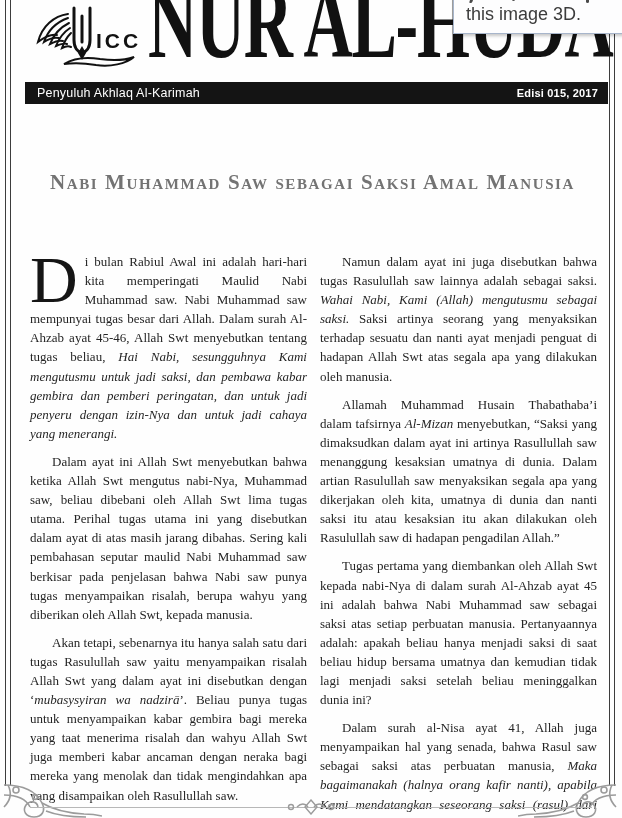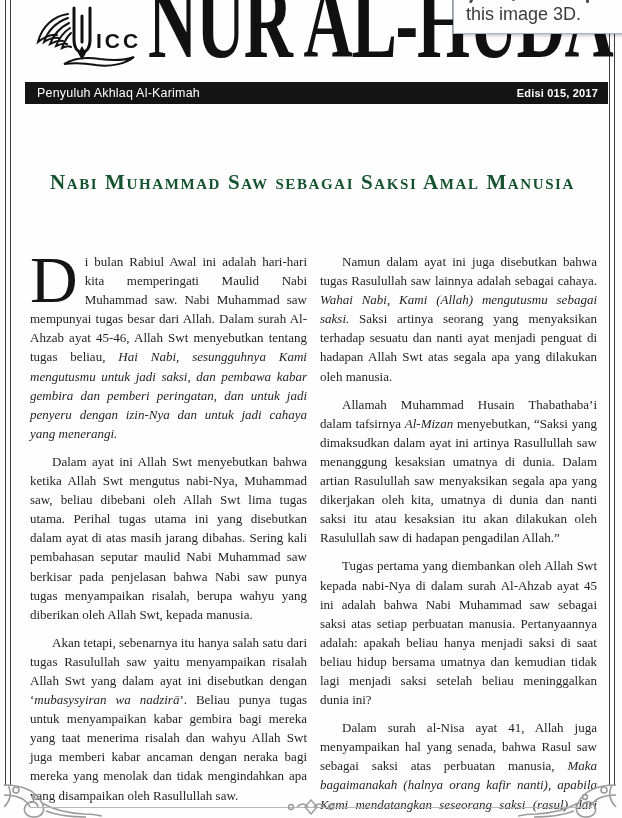--- a/index.html
+++ b/index.html
@@ -23,21 +23,21 @@
   .infobar{position:absolute;left:25px;top:82px;width:583px;height:22px;background:#141414;
            display:flex;align-items:center;justify-content:space-between;
            font-family:"Liberation Sans",sans-serif;color:#fff;box-sizing:border-box;
            padding:0 10px 0 12px;}
   .infobar .ib-left{font-size:12.5px;letter-spacing:.2px;}
   .infobar .ib-right{font-size:11px;font-weight:700;letter-spacing:.2px;}
 
   
   .headline{position:absolute;left:30px;top:170px;width:565px;text-align:center;
             font-variant:small-caps;font-weight:600;font-size:21px;letter-spacing:1.6px;
-            color:#14532d;}
+            color:#737373;}
 
   
   .cols{position:absolute;left:30px;top:252px;width:567px;display:flex;gap:13px;}
   .col{width:277px;font-size:13px;line-height:19.1px;text-align:justify;color:#242424;}
   .col p{margin:0 0 9px 0;text-indent:22px;}
   .col p.first{text-indent:0;}
   .it{font-style:italic;}
   .dropcap{float:left;font-size:66px;line-height:50px;padding:3px 7px 0 0;color:#151515;
            font-family:"Liberation Serif",serif;}
 
@@ -94,21 +94,21 @@
 
   <div class="headline">Nabi Muhammad Saw sebagai Saksi Amal Manusia</div>
 
   <div class="cols">
     <div class="col">
       <p class="first"><span class="dropcap">D</span><span><span>i bulan Rabiul Awal ini adalah hari-hari kita memperingati Maulid Nabi Muhammad saw. Nabi Muhammad saw mempunyai tugas besar dari Allah. Dalam surah Al-Ahzab ayat 45-46, Allah Swt menyebutkan tentang tugas beliau, </span><span class="it">Hai Nabi, sesungguhnya Kami mengutusmu untuk jadi saksi, dan pembawa kabar gembira dan pemberi peringatan, dan untuk jadi penyeru dengan izin-Nya dan untuk jadi cahaya yang menerangi.</span></span></p>
       <p><span><span>Dalam ayat ini Allah Swt menyebutkan bahwa ketika Allah Swt mengutus nabi-Nya, Muhammad saw, beliau dibebani oleh Allah Swt lima tugas utama. Perihal tugas utama ini yang disebutkan dalam ayat di atas masih jarang dibahas. Sering kali pembahasan seputar maulid Nabi Muhammad saw berkisar pada penjelasan bahwa Nabi saw punya tugas menyampaikan risalah, berupa wahyu yang diberikan oleh Allah Swt, kepada manusia.</span></span></p>
       <p><span><span>Akan tetapi, sebenarnya itu hanya salah satu dari tugas Rasulullah saw yaitu menyampaikan risalah Allah Swt yang dalam ayat ini disebutkan dengan ‘</span><span class="it">mubasysyiran wa nadzirā</span><span>’. Beliau punya tugas untuk menyampaikan kabar gembira bagi mereka yang taat menerima risalah dan wahyu Allah Swt juga memberi kabar ancaman dengan neraka bagi mereka yang menolak dan tidak mengindahkan apa yang disampaikan oleh Rasullullah saw.</span></span></p>
     </div>
     <div class="col">
-      <p><span><span>Namun dalam ayat ini juga disebutkan bahwa tugas Rasulullah saw lainnya adalah sebagai cahaya. </span><span class="it">Wahai Nabi, Kami (Allah) mengutusmu sebagai saksi.</span><span> Saksi artinya seorang yang menyaksikan terhadap sesuatu dan nanti ayat menjadi penguat di hadapan Allah Swt atas segala apa yang dilakukan oleh manusia.</span></span></p>
+      <p><span><span>Namun dalam ayat ini juga disebutkan bahwa tugas Rasulullah saw lainnya adalah sebagai saksi. </span><span class="it">Wahai Nabi, Kami (Allah) mengutusmu sebagai saksi.</span><span> Saksi artinya seorang yang menyaksikan terhadap sesuatu dan nanti ayat menjadi penguat di hadapan Allah Swt atas segala apa yang dilakukan oleh manusia.</span></span></p>
       <p><span><span>Allamah Muhammad Husain Thabathaba’i dalam tafsirnya </span><span class="it">Al-Mizan</span><span> menyebutkan, “Saksi yang dimaksudkan dalam ayat ini artinya Rasullullah saw menanggung kesaksian umatnya di dunia. Dalam artian Rasulullah saw menyaksikan segala apa yang dikerjakan oleh kita, umatnya di dunia dan nanti saksi itu atau kesaksian itu akan dilakukan oleh Rasulullah saw di hadapan pengadilan Allah.”</span></span></p>
       <p><span><span>Tugas pertama yang diembankan oleh Allah Swt kepada nabi-Nya di dalam surah Al-Ahzab ayat 45 ini adalah bahwa Nabi Muhammad saw sebagai saksi atas setiap perbuatan manusia. Pertanyaannya adalah: apakah beliau hanya menjadi saksi di saat beliau hidup bersama umatnya dan kemudian tidak lagi menjadi saksi setelah beliau meninggalkan dunia ini?</span></span></p>
       <p><span><span>Dalam surah al-Nisa ayat 41, Allah juga menyampaikan hal yang senada, bahwa Rasul saw sebagai saksi atas perbuatan manusia, </span><span class="it">Maka bagaimanakah (halnya orang kafir nanti), apabila Kami mendatangkan seseorang saksi (rasul) dari tiap-tiap umat dan Kami mendatangkan kamu (Muhammad) sebagai saksi atas mereka itu (sebagai umatmu).</span></span></p>
     </div>
   </div>
 
   <div class="orn-corner left">
     <svg width="100" height="35" viewBox="0 0 100 35">
       <g fill="none" stroke="#9b9b9b" stroke-width="1.6">
         <path d="M2 2 C20 2, 34 8, 40 20 C44 28, 40 34, 32 34 C24 34, 20 28, 24 22 C28 17, 35 18, 36 24"></path>

